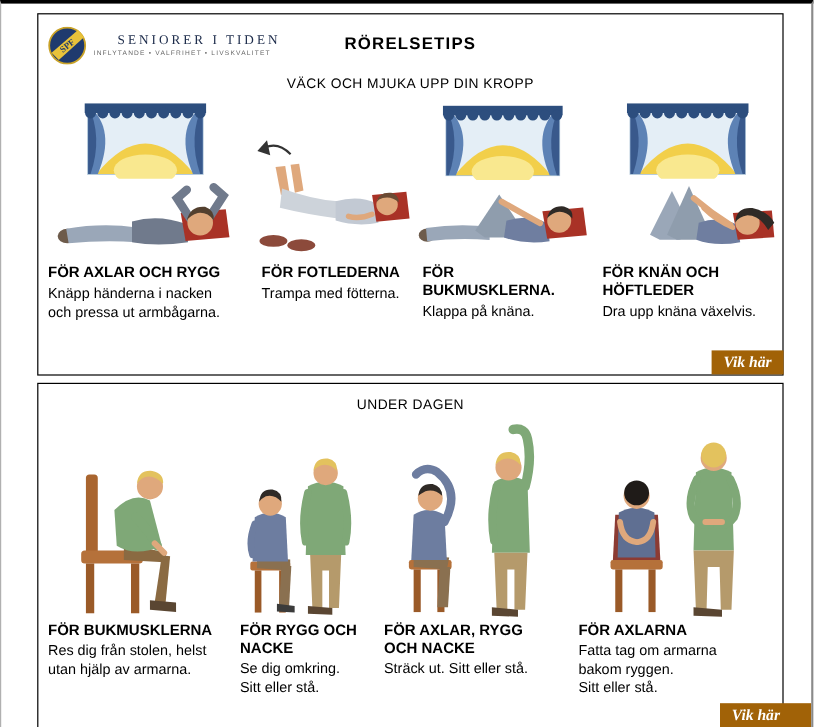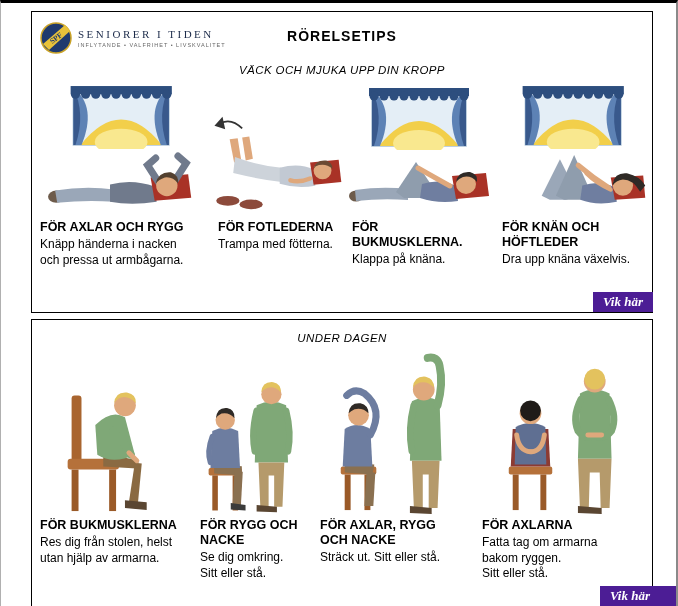--- a/index.html
+++ b/index.html
@@ -22,33 +22,33 @@
     border:1px solid #000;
     background:#fff;
   }
   .panel-top{top:8px;height:302px;}
   .panel-bottom{top:316px;height:335px;}
 
   .logo{position:absolute;top:10px;left:8px;display:flex;align-items:center;gap:6px;}
   .logo-emblem svg{display:block;width:32px;height:32px;}
   .logo-name{
     font-family:"Liberation Serif", serif;
-    font-size:11px;letter-spacing:2.5px;color:#1c2b4a;white-space:nowrap;
+    font-size:11px;letter-spacing:2.5px;color:#1c2b4a;white-space:nowrap;margin-left:20px;
   }
   .logo-tagline{
     font-size:5.5px;letter-spacing:1px;color:#666;margin-top:2px;white-space:nowrap;
   }
 
   .main-title{
     margin:16px 0 0 0;text-align:center;
     font-size:14px;font-weight:bold;letter-spacing:1px;
   }
   .section-heading{
     margin:20px 0 0 0;text-align:center;
-    font-size:11.5px;font-weight:normal;letter-spacing:0.4px;font-style:italic;
+    font-size:11.5px;font-weight:normal;letter-spacing:0.4px;
   }
   .panel-bottom .section-heading{margin-top:12px;}
 
   .illo-row{display:grid;margin-top:8px;}
   .row-top{grid-template-columns:178px 134px 150px 158px;height:132px;}
   .row-bottom{grid-template-columns:160px 120px 162px 178px;height:168px;margin-top:4px;}
   .illo{display:flex;align-items:flex-end;justify-content:center;overflow:hidden;}
   .illo svg{display:block;height:100%;max-width:100%;}
 
   .caption-row{display:grid;margin-top:4px;}
@@ -59,21 +59,21 @@
   .caption h3{
     margin:0 0 2px 0;font-size:12.5px;font-weight:bold;line-height:1.2;
     white-space:pre-line;
   }
   .caption p{
     margin:0;font-size:12px;line-height:1.3;white-space:pre-line;
   }
 
   .fold-tag{
     position:absolute;
-    background:#4c1d95;color:#fff;
+    background:#a16207;color:#fff;
     font-family:"Liberation Serif", serif;font-style:italic;font-weight:bold;
     font-size:13px;line-height:1;
     padding:3px 10px 4px 10px;
     margin-left:28px;
   }
   .fold-tag-top{right:-1px;bottom:0;}
   .fold-tag-bottom{right:0;bottom:0;padding-right:26px;}
   .hidden-defs{position:absolute;width:0;height:0;overflow:hidden;}
 </style>
 </head>

